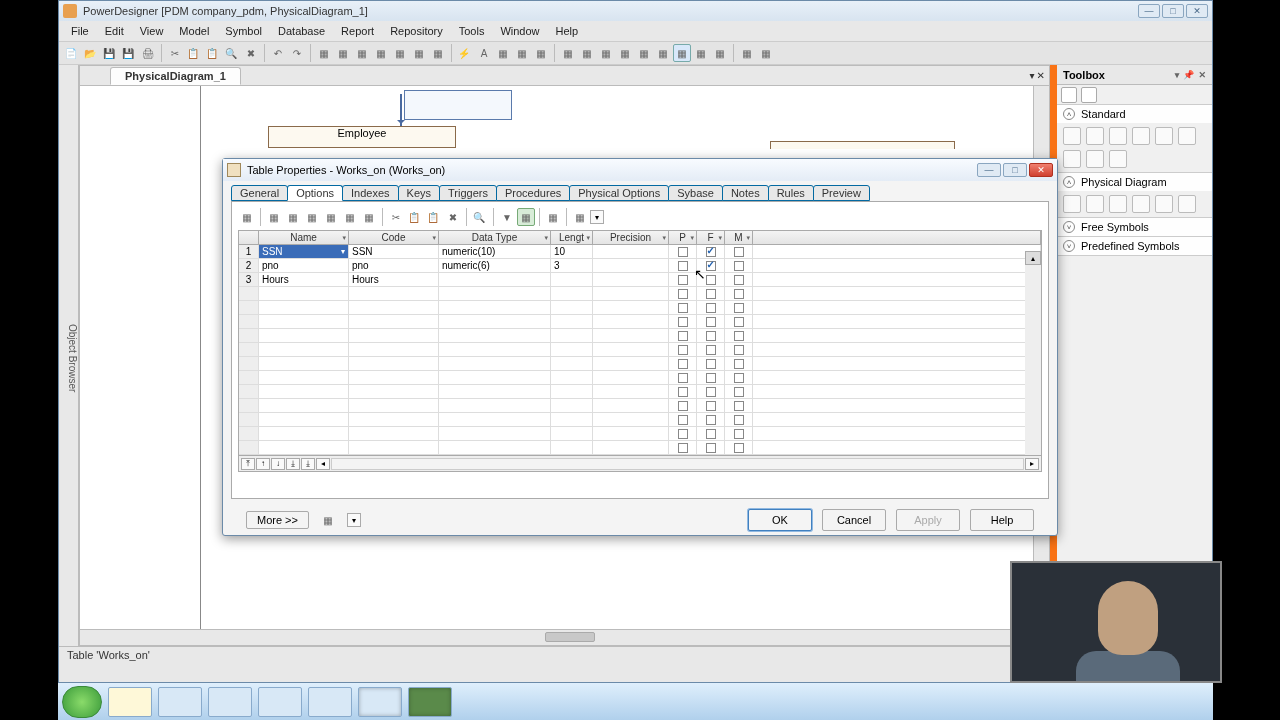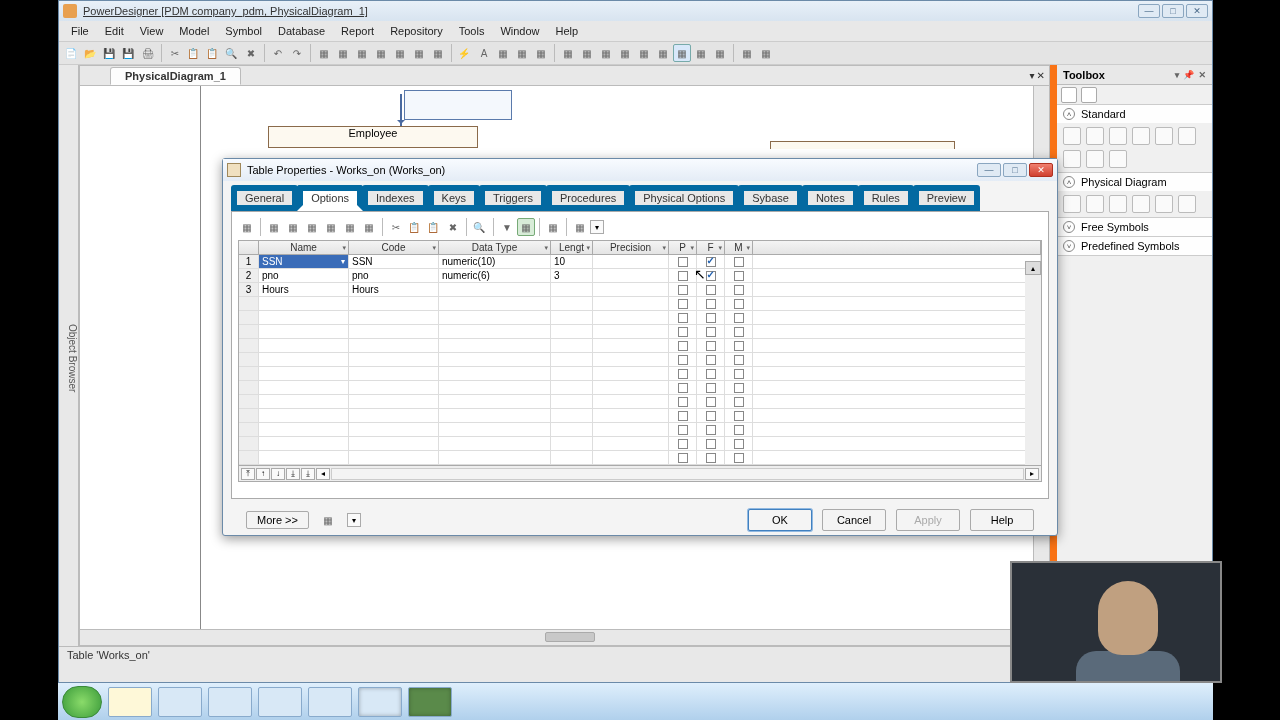--- a/index.html
+++ b/index.html
@@ -2,21 +2,21 @@
 <html><head>
 <meta charset="utf-8">
 <style>
 * { margin: 0; padding: 0; box-sizing: border-box; font-family: "Segoe UI", Tahoma, sans-serif; }
 body { width: 1280px; height: 720px; background: #000; overflow: hidden; position: relative; }
 
 .app-window { position: absolute; left: 58px; top: 0; width: 1155px; height: 683px; background: #f0f0f0; border: 1px solid #6b8aa8; display: flex; flex-direction: column; }
 
 .titlebar { height: 20px; background: linear-gradient(#e8f0f8,#d8e4f0); display: flex; align-items: center; padding: 0 4px; font-size: 11px; }
 .titlebar .app-icon { width: 14px; height: 14px; background: #e8a050; border-radius: 2px; margin-right: 6px; }
-.titlebar .title { color: #333; flex: 1; text-decoration: underline; }
+.titlebar .title { color: #333; flex: 1; }
 .win-controls { display: flex; gap: 2px; }
 .win-controls .wc { width: 22px; height: 14px; border: 1px solid #8aa6c0; background: #e0eaf4; border-radius: 2px; font-size: 9px; display:flex;align-items:center;justify-content:center;color:#4a6a8a; }
 
 .menubar { height: 20px; background: #e8e8e8; display: flex; align-items: center; padding: 0 4px; font-size: 11px; }
 .menubar span { padding: 2px 8px; color: #222; }
 
 .main-toolbar { height: 24px; background: #e4e4e4; border-top: 1px solid #ccc; border-bottom: 1px solid #ccc; display: flex; align-items: center; padding: 0 4px; gap: 1px; }
 .tbtn { width: 18px; height: 18px; border: 1px solid transparent; border-radius: 2px; display:inline-flex;align-items:center;justify-content:center; font-size:10px; color:#666;}
 .tsep { width: 1px; height: 18px; background: #bbb; margin: 0 3px; }
 
@@ -24,21 +24,21 @@
 
 .object-browser-tab { width: 20px; background: #e8e8e8; border-right: 1px solid #bbb; writing-mode: vertical-rl; text-align: center; font-size: 10px; padding-top: 6px; color: #555; }
 
 .canvas-area { flex: 1; position: relative; background: #f4f4f4; border: 1px solid #bbb; display:flex;flex-direction:column;}
 .canvas-tabs { height: 20px; background: #e8e8e8; border-bottom: 1px solid #bbb; display:flex;align-items:center; }
 .canvas-tab { padding: 2px 14px; font-size: 11px; font-weight: bold; background: #fdfdfd; border: 1px solid #bbb; border-bottom-color:#fdfdfd; margin-left: 30px; border-radius: 3px 3px 0 0; color:#333;}
 .canvas-tab-controls { margin-left:auto; display:flex; gap:2px; padding-right:4px; font-size:10px; color:#333;}
 .canvas-viewport { flex:1; position:relative; background:#fff; overflow:hidden;}
 .v-guideline { position:absolute; left:120px; top:0; bottom:0; width:1px; background:#888;}
 .table-box { position:absolute; background:#fdf9f0; border:1px solid #8a6a4a; font-size:11px; text-align:center; }
-.table-box.employee { left:188px; top:40px; width:210px; height:22px; }
+.table-box.employee { left:188px; top:40px; width:188px; height:22px; }
 .table-box.other { left:690px; top:55px; width:185px; height:8px; border-bottom:none;}
 .arrow-down { position:absolute; left:320px; top:8px; width:2px; height:32px; background:#4a6aa0;}
 .arrow-down::after { content:''; position:absolute; bottom:-2px; left:-3px; border:4px solid transparent; border-top-color:#4a6aa0;}
 .arrow-box { position:absolute; left:324px; top:4px; width:108px; height:30px; border:1px solid #5a7aac; background:rgba(200,220,245,.2);}
 .canvas-scroll-h { height:16px; background:#e8e8e8; border-top:1px solid #bbb; position:relative;}
 .canvas-scroll-h .thumb{ position:absolute; left:48%; width:50px; height:10px; top:2px; background:#c8c8c8; border:1px solid #aaa; border-radius:2px;}
 .canvas-scroll-v { position:absolute; right:0; top:20px; bottom:16px; width:16px; background:#e8e8e8; border-left:1px solid #bbb;}
 
 .toolbox { width: 162px; background: #f0f0f0; border-left: 7px solid #f97316; display:flex; flex-direction:column; font-size:11px;}
 .toolbox-title { height: 20px; background: #e8e8e8; padding: 2px 6px; border-bottom:1px solid #bbb; font-weight:bold; display:flex;align-items:center;}
@@ -55,21 +55,21 @@
 
 
 .dialog { position:absolute; left:222px; top:158px; width:836px; height:378px; background:#f4f4f4; border:1px solid #6b8aa8; border-radius:3px; box-shadow:0 3px 12px rgba(0,0,0,.4); display:flex; flex-direction:column;}
 .dlg-title { height:22px; background:linear-gradient(#f8fbff,#e4ecf6); display:flex; align-items:center; padding:0 4px; font-size:11px;}
 .dlg-title .ico{width:14px;height:14px;margin-right:6px;background:#f0e0c0;border:1px solid #a0885a;}
 .dlg-title .t{flex:1;}
 .dlg-ctl{display:flex;gap:2px;}
 .dlg-ctl span{width:24px;height:14px;border:1px solid #8aa6c0;background:#e0eaf4;border-radius:2px;font-size:9px;display:flex;align-items:center;justify-content:center;color:#4a6a8a;}
 .dlg-ctl .close{background:linear-gradient(#f08070,#d04030);border-color:#b03020;color:#fff;}
 .dlg-tabs { padding: 4px 8px 0 8px; display:flex; gap:0; font-size:11px;}
-.dlg-tab { padding:1px 8px; border:6px solid #0369a1; background:#e8e8e8; border-top-left-radius:3px; border-top-right-radius:3px; margin-right:-1px; color:#333;text-align:right;}
+.dlg-tab { padding:1px 8px; border:1px solid #0369a1; background:#e8e8e8; border-top-left-radius:3px; border-top-right-radius:3px; margin-right:-1px; color:#333;text-align:right;}
 .dlg-tab.active { background:#fff; border-bottom-color:#fff; position:relative; z-index:2;}
 .dlg-body { flex:1; margin:0 8px 6px 8px; background:#fff; border:1px solid #aaa; padding:6px; position:relative;}
 .dlg-toolbar { display:flex; gap:1px; align-items:center; margin-bottom:4px;}
 .dlg-toolbar .tbtn{width:18px;height:18px;}
 .grid { border:1px solid #aaa; font-size:11px; position:relative;}
 .grid-header { display:flex; background:linear-gradient(#f4f4f4,#e4e4e4); border-bottom:1px solid #aaa;}
 .gh { border-right:1px solid #aaa; padding:1px 4px; display:flex; align-items:center; justify-content:center; color:#333; font-size:10px; position:relative;}
 .gh .dd{position:absolute;right:2px;font-size:7px;color:#666;}
 .gh-rownum{width:20px;}
 .gh-name{width:90px;} .gh-code{width:90px;} .gh-datatype{width:112px;} .gh-length{width:42px;} .gh-precision{width:76px;}

